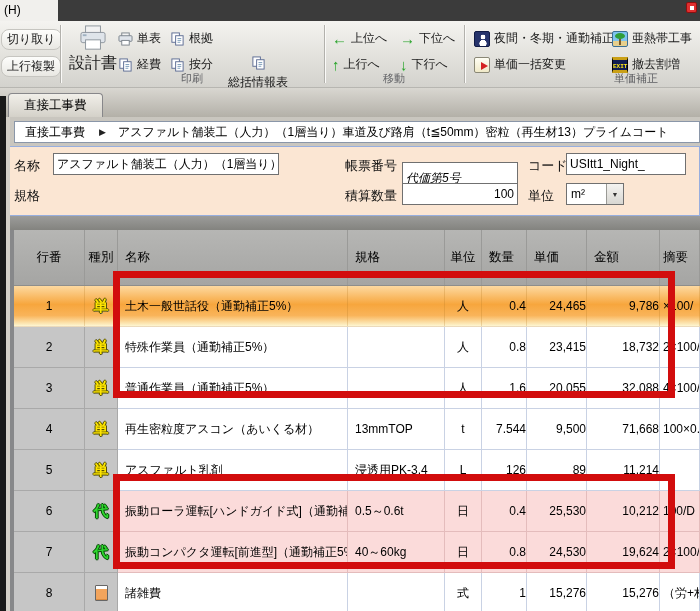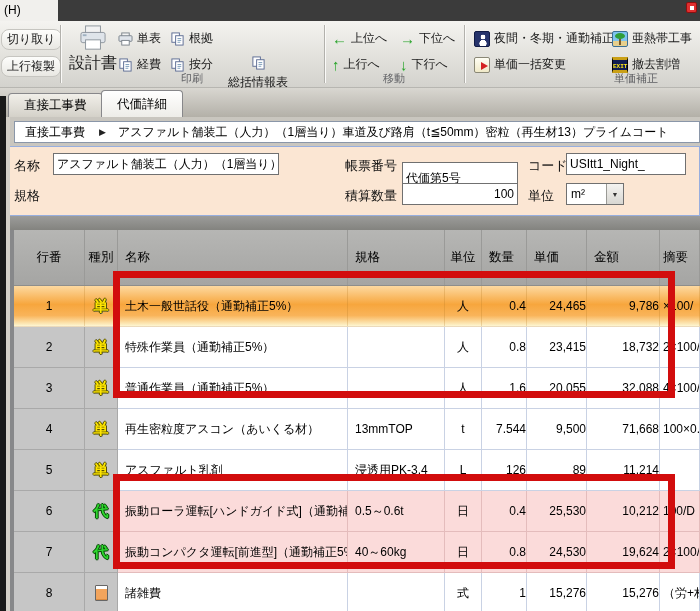--- a/index.html
+++ b/index.html
@@ -227,42 +227,39 @@
         <span>撤去割増</span>
       </div>
       <div class="caption" style="left:110px;right:auto;width:120px;">単価補正</div>
     </div>
   </div>
 
   <div class="tabstrip">
     <div class="tab inactive" style="left:8px;">
       <span>直接工事費</span>
     </div>
-    <div class="tab active" style="left:101px;">
-      <span>代価詳細</span>
-    </div>
   </div>
 
   <div class="frame-black"></div>
   <div class="frame-gray"></div>
 
   <div class="crumbbar">
     <div class="crumbfield">
       <span class="root">直接工事費</span>
       <span class="sep">▶</span>
       <span class="cur">アスファルト舗装工（人力）（1層当り）車道及び路肩（t≦50mm）密粒（再生材13）プライムコート</span>
     </div>
   </div>
 
   <div class="formpanel"></div>
   <div class="flabel" style="left:14px;top:157px;">名称</div>
   <div class="finput" style="left:53px;top:153px;width:226px;height:22px;">アスファルト舗装工（人力）（1層当り）車道及び</div>
   <div class="flabel" style="left:14px;top:187px;">規格</div>
   <div class="flabel" style="left:345px;top:157px;">帳票番号</div>
-  <div class="finput" style="left:402px;top:162px;width:116px;height:32px;">代価第5号</div>
+  <div class="finput" style="left:402px;top:162px;width:116px;height:32px;font-style:italic;">代価第5号</div>
   <div class="flabel" style="left:528px;top:157px;">コード</div>
   <div class="finput" style="left:566px;top:153px;width:120px;height:22px;">USItt1_Night_</div>
   <div class="flabel" style="left:345px;top:187px;">積算数量</div>
   <div class="finput num" style="left:402px;top:183px;width:116px;height:22px;">100</div>
   <div class="flabel" style="left:528px;top:187px;">単位</div>
   <div class="fselect" style="left:566px;top:183px;width:58px;height:22px;">
     <span class="val">m²</span>
     <span class="drop">▼</span>
   </div>
 

